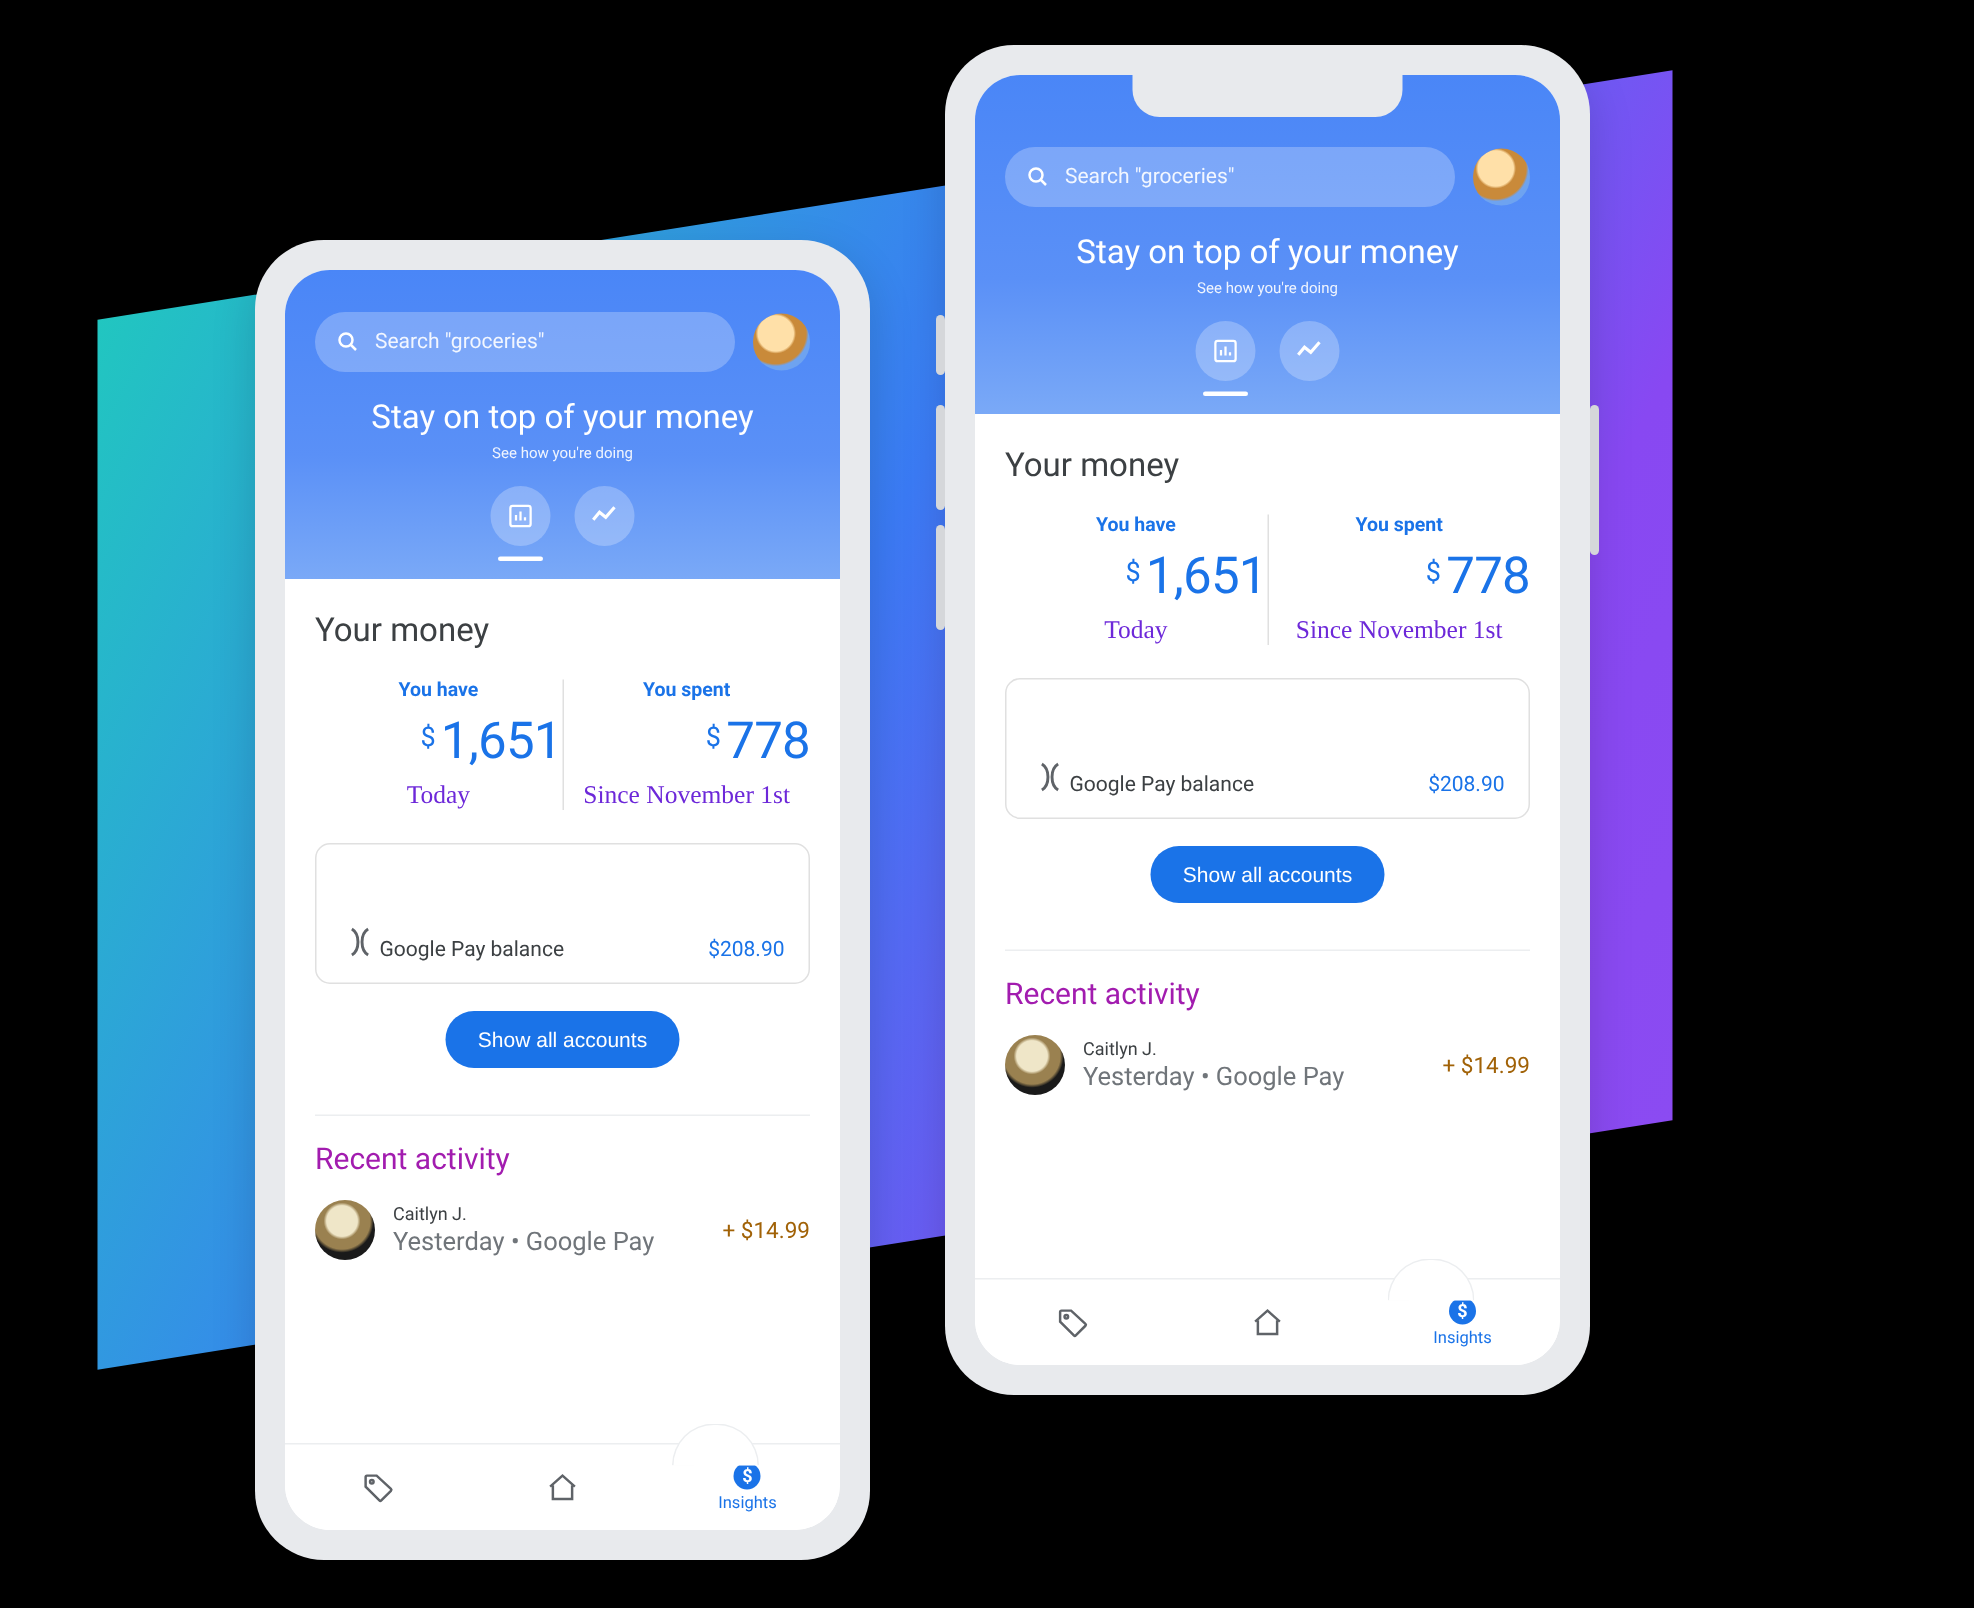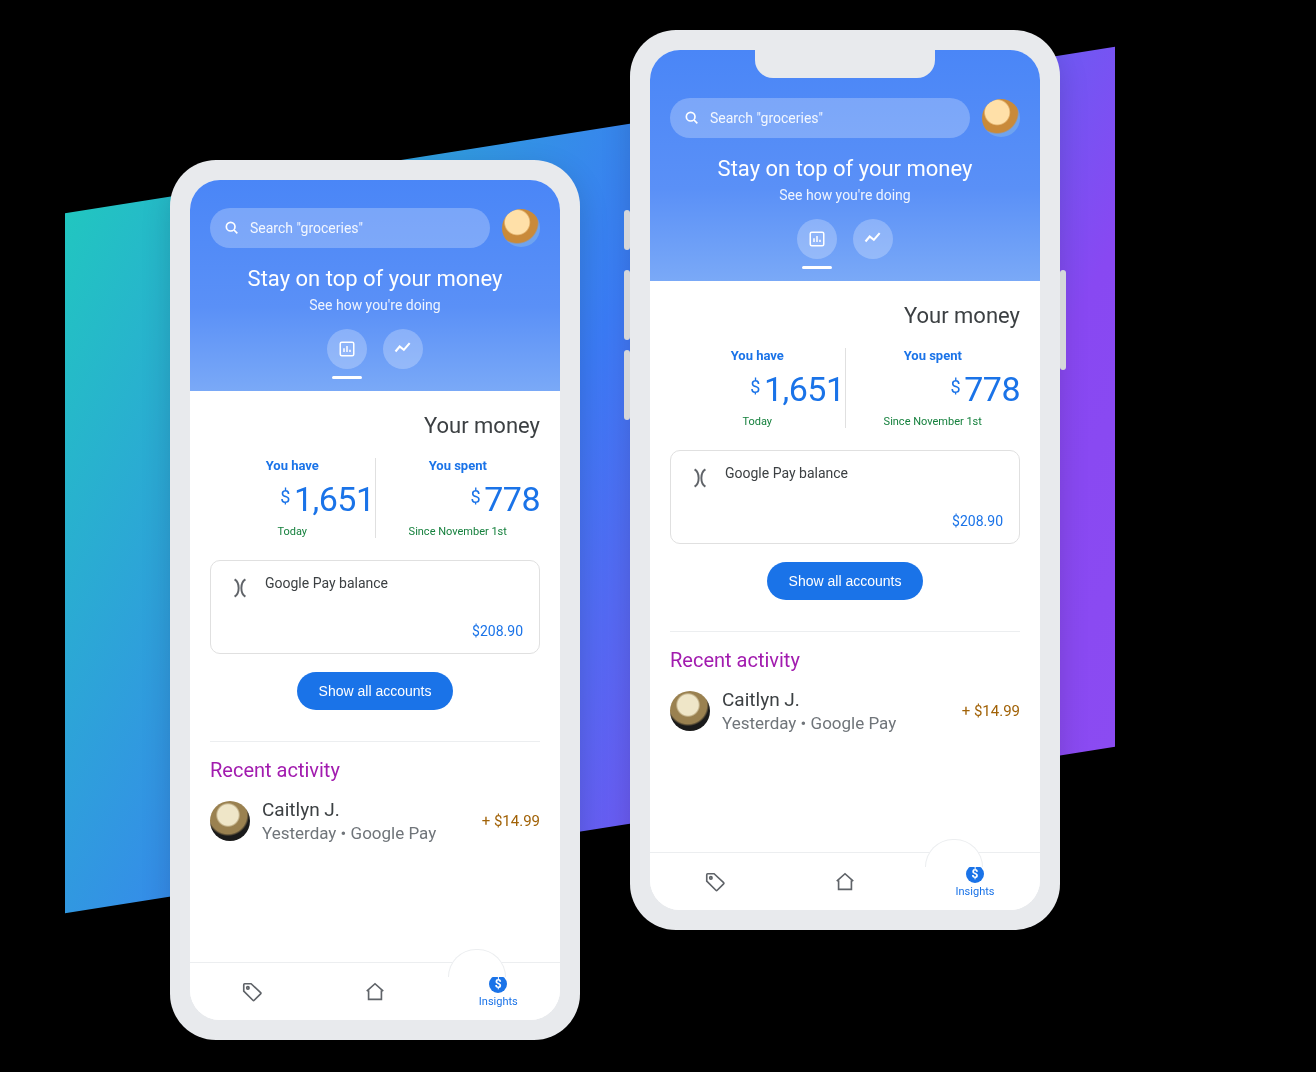--- a/index.html
+++ b/index.html
@@ -72,63 +72,63 @@
     color: rgba(255,255,255,.9);
     font-size:14px;
     gap:10px;
   }
   .avatar-top {
     width:38px; height:38px; border-radius:50%;
     background: radial-gradient(circle at 40% 35%, #ffe0a8 0 35%, #c98a3a 40% 60%, #6ea3f0 65% 100%);
     flex:0 0 auto;
   }
   .hero h1 { font-size:22px; font-weight:400; margin-bottom:6px; }
-  .hero .sub { font-size:14px; opacity:.9; margin-bottom:16px; }
+  .hero .sub { font-size:10px; opacity:.9; margin-bottom:16px; }
   .hero-icons { display:flex; gap:16px; justify-content:center; }
   .hero-icon {
     width:40px; height:40px; border-radius:50%;
     background: rgba(255,255,255,.25);
     display:flex; align-items:center; justify-content:center;
   }
   .hero-icon.sel::after{
     content:""; position:absolute; width:30px; height:3px; background:#fff; border-radius:2px;
     margin-top:56px;
   }
   .panel { flex:1; padding: 22px 20px 0; overflow:hidden; }
-  .section-title { text-align:right; font-size:22px; color:#3c4043; margin-bottom:20px; font-weight:400;}
+  .section-title { text-align:left; font-size:22px; color:#3c4043; margin-bottom:20px; font-weight:400;}
   .money-row { display:flex; align-items:stretch; justify-content:center; margin-bottom:22px; }
   .money-col { flex:1; text-align:center; }
   .divider-v { width:1px; background:#e0e0e0; }
   .mc-label { color:#1a73e8; font-size:13px; margin-bottom:6px;font-weight:bold; }
   .mc-amount { color:#1a73e8; font-size:34px; font-weight:400; letter-spacing:-0.5px;text-align:right; }
   .mc-amount .cur { font-size:18px; vertical-align: 8px; margin-right:4px;}
-  .mc-sub { color:#15803d; font-size:11px; margin-top:6px; }
+  .mc-sub { color:#6d28d9; font-size:17px; margin-top:6px;font-family:Liberation Serif, serif; }
   .card-balance {
     border:1px solid #e0e0e0; border-radius:10px;
-    padding:14px 16px; display:flex; align-items:flex-start; gap:12px;
+    padding:14px 16px; display:flex; align-items:flex-end; 
     margin-bottom:18px;
   }
   .card-balance .icon { width:26px; height:26px; border-radius:50%; display:flex; align-items:center; justify-content:center;}
   .card-balance .lbl { flex:1; color:#3c4043; font-size:14px; }
   .card-balance .val { color:#1a73e8; font-size:14px;margin-top:48px; }
   .show-all {
     display:block; margin:0 auto 31px;
     background:#1a73e8; color:#fff; border:none;
     padding:11px 22px; border-radius:22px; font-size:14px;
     cursor:pointer;
   }
   hr.sep { border:none; border-top:1px solid #eceef0; margin:4px 0 16px; }
   .recent-h { font-size:20px; color:#a21caf; font-weight:400; margin-bottom:16px;}
   .activity-row { display:flex; align-items:center; gap:12px; }
   .activity-avatar {
     width:40px; height:40px; border-radius:50%;
     background: radial-gradient(circle at 45% 35%, #efe6c8 0 30%, #9a8150 36% 55%, #1a1a1a 62% 100%);
   }
   .activity-main { flex:1; }
-  .activity-name { color:#3c4043; font-size:19px; }
+  .activity-name { color:#3c4043; font-size:12px; }
   .activity-sub { color:#70757a; font-size:17px; margin-top:2px;}
   .activity-amt { color:#a16207; font-size:15px; }
 
   .bottom-nav {
     height:58px; border-top:1px solid #eceef0;
     display:flex; position:relative;
     background:#fff;
   }
   .nav-item { flex:1; display:flex; flex-direction:column; align-items:center; justify-content:center; gap:2px; color:#70757a; font-size:11px;}
   .nav-item.active { color:#1a73e8; }

